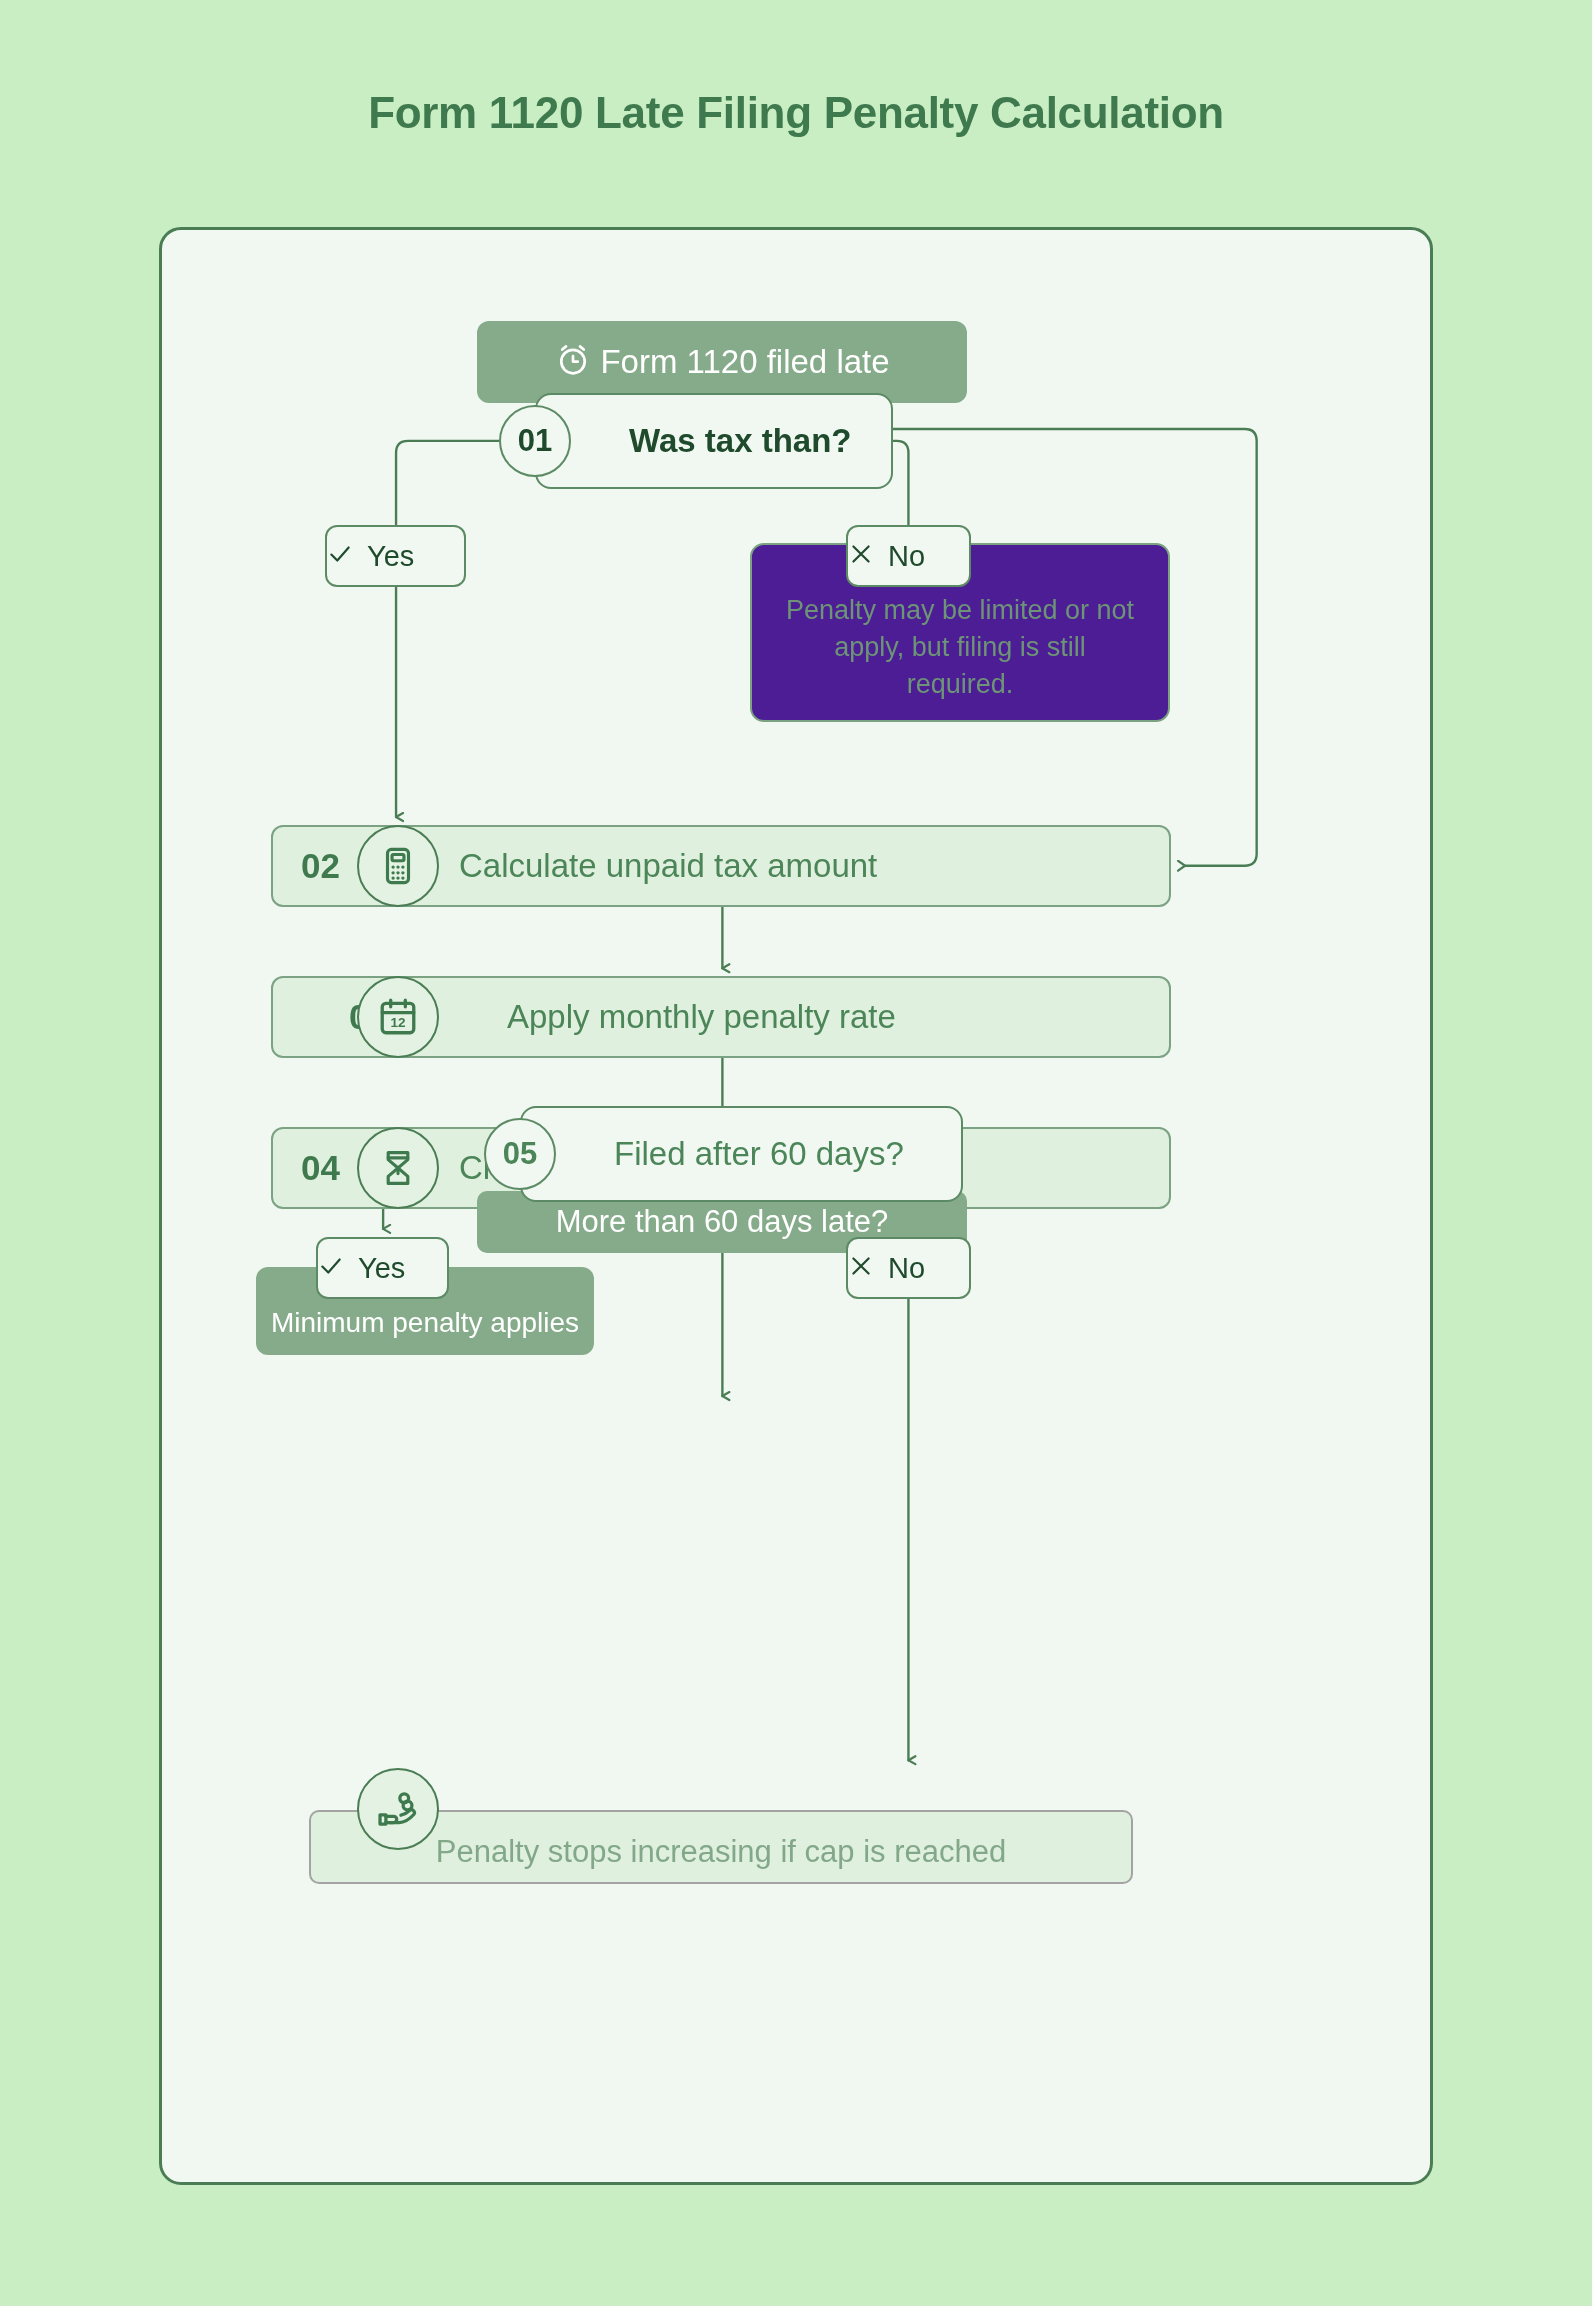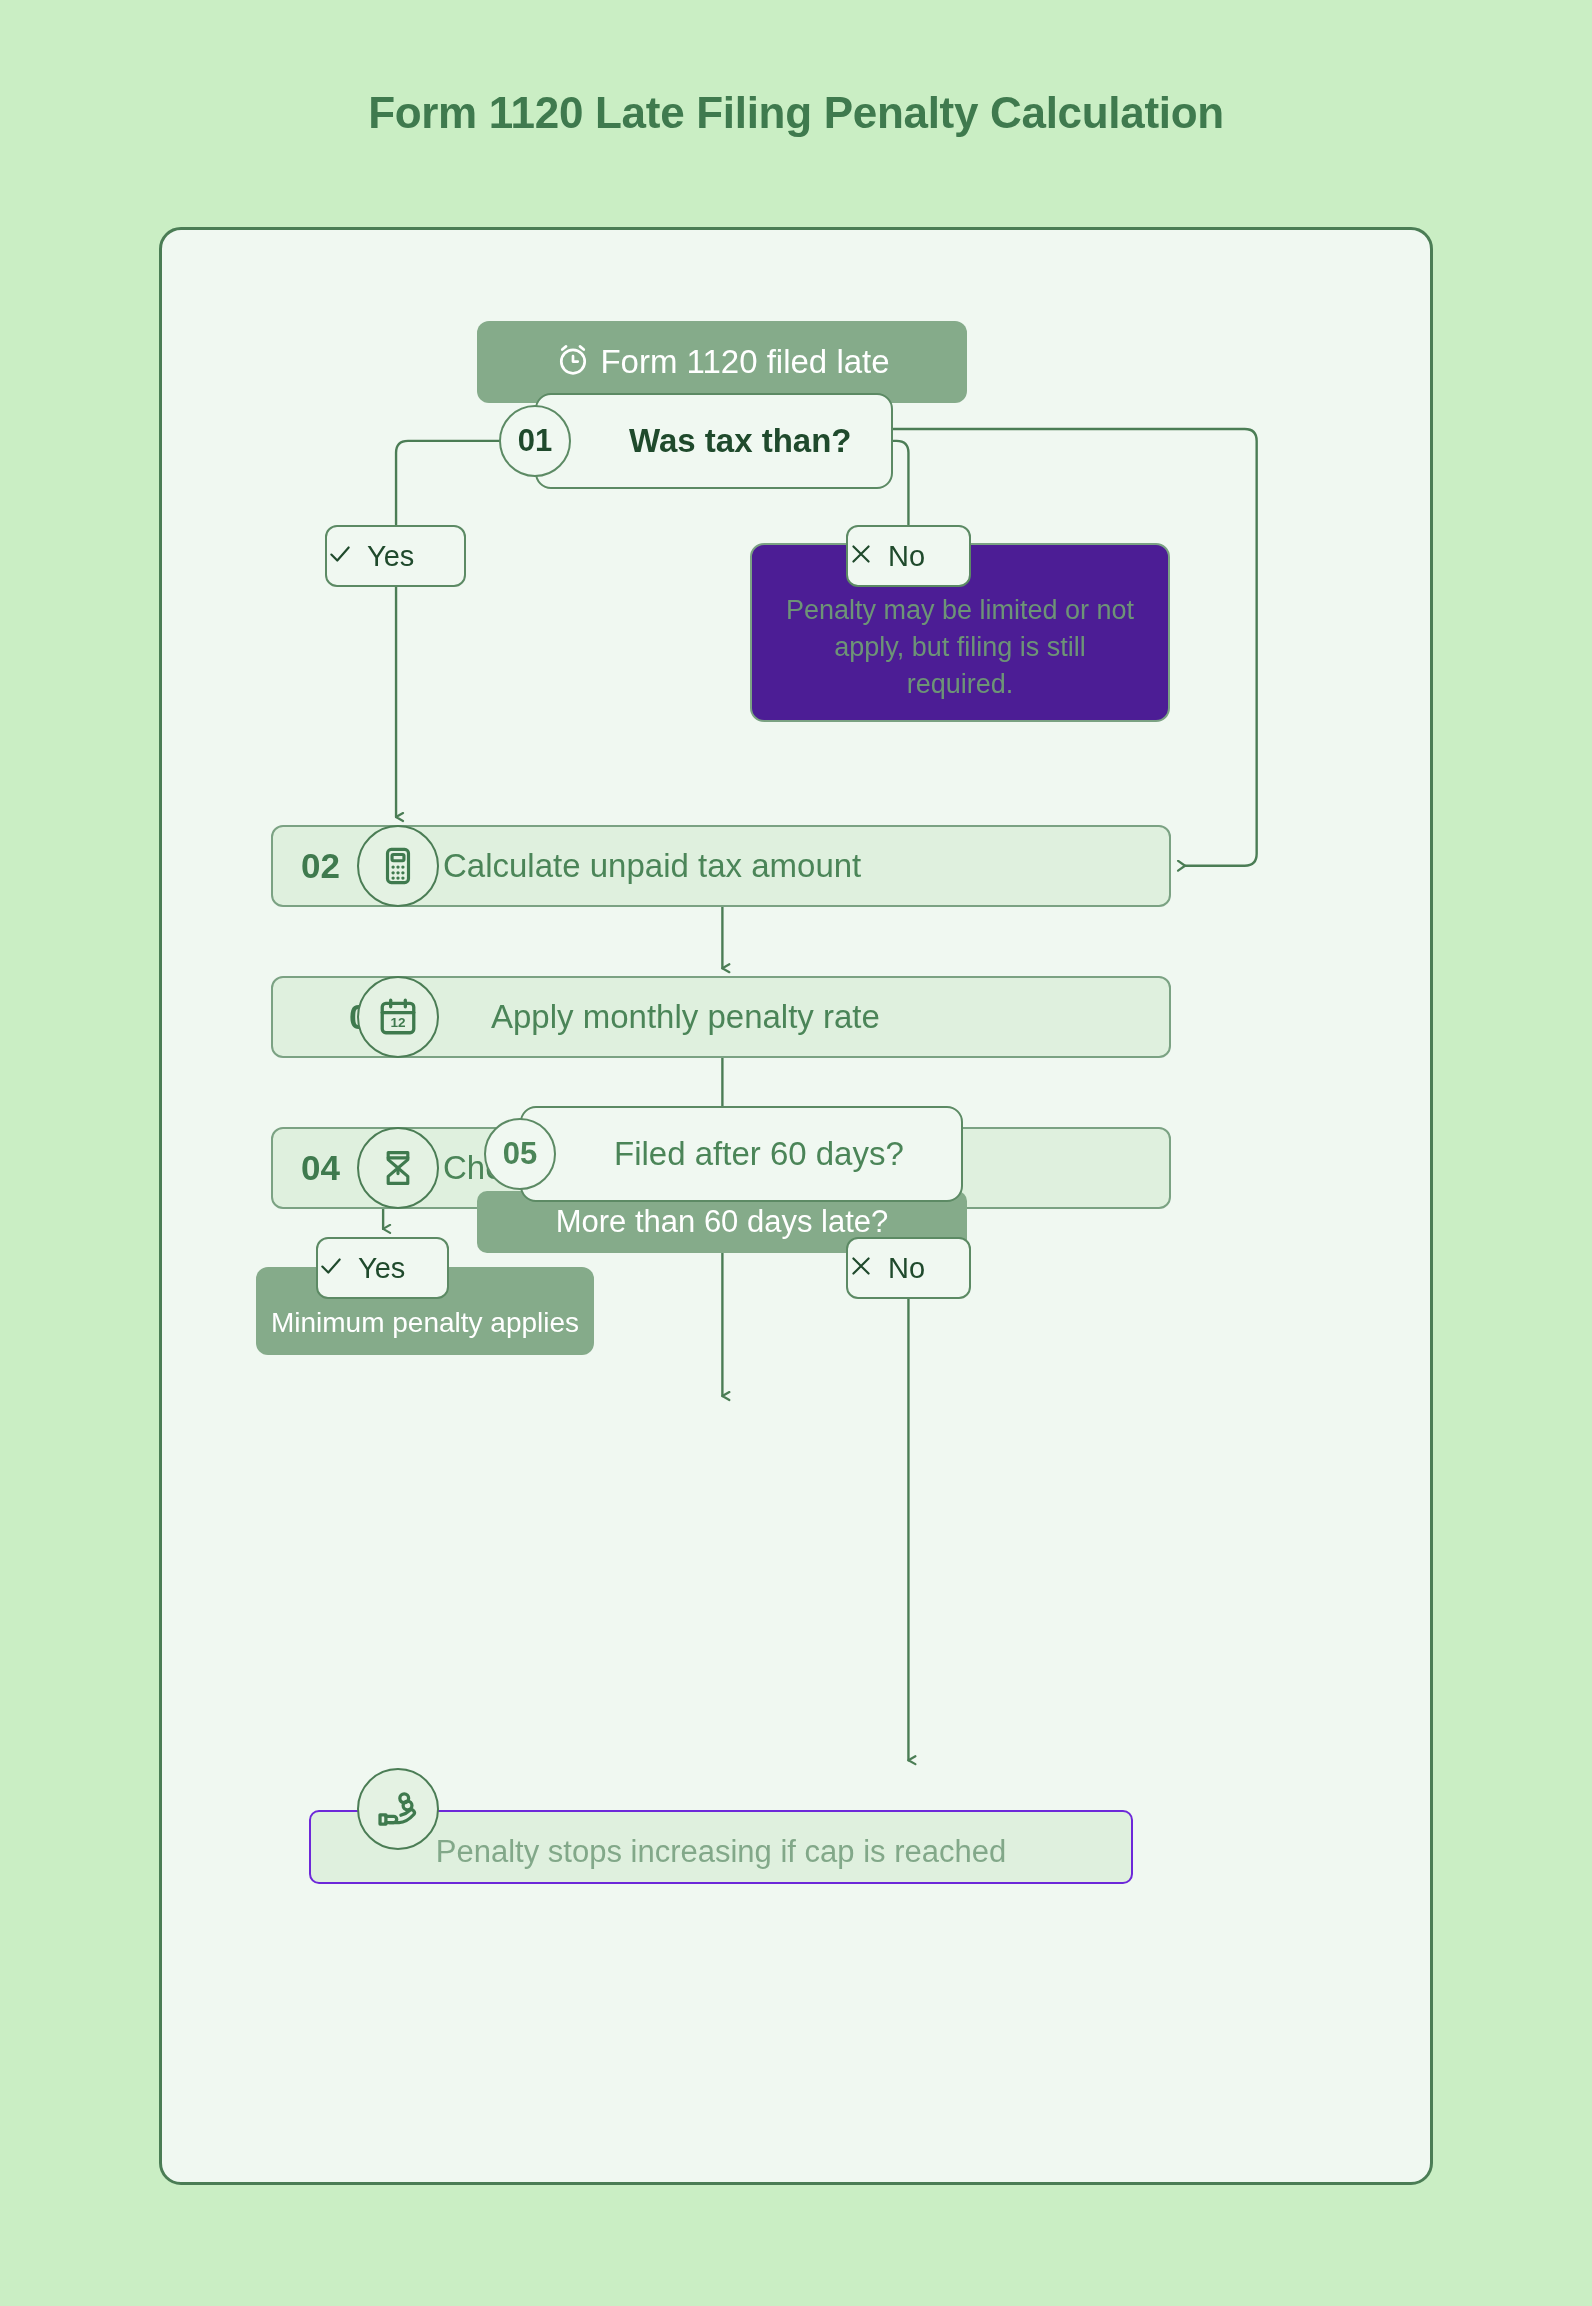--- a/index.html
+++ b/index.html
@@ -158,20 +158,21 @@
     left: 109px;
     width: 900px;
     height: 82px;
     border-radius: 12px;
     display: flex;
     align-items: center;
   }
   .step-row.light {
     background: #dff0de;
     border: 2px solid #7ba283;
+    gap: 16px;
   }
   .step-row.solid {
     background: #85ab8a;
   }
   .step-row .step-num {
     font-size: 35px;
     font-weight: bold;
     margin-left: 28px;
     width: 62px;
   }
@@ -245,21 +246,21 @@
   }
 
   
   #note-cap {
     position: absolute;
     left: 147px;
     top: 1580px;
     width: 824px;
     height: 74px;
     background: #dff0de;
-    border: 2px solid #6d28d9;
+    border: 2px solid #a3a3a3;
     border-radius: 10px;
     display: flex;
     align-items: flex-end;
     justify-content: center;
     padding-bottom: 12px;
   }
   #note-cap .cap-text {
     font-size: 31px;
     color: #82a889;
   }

